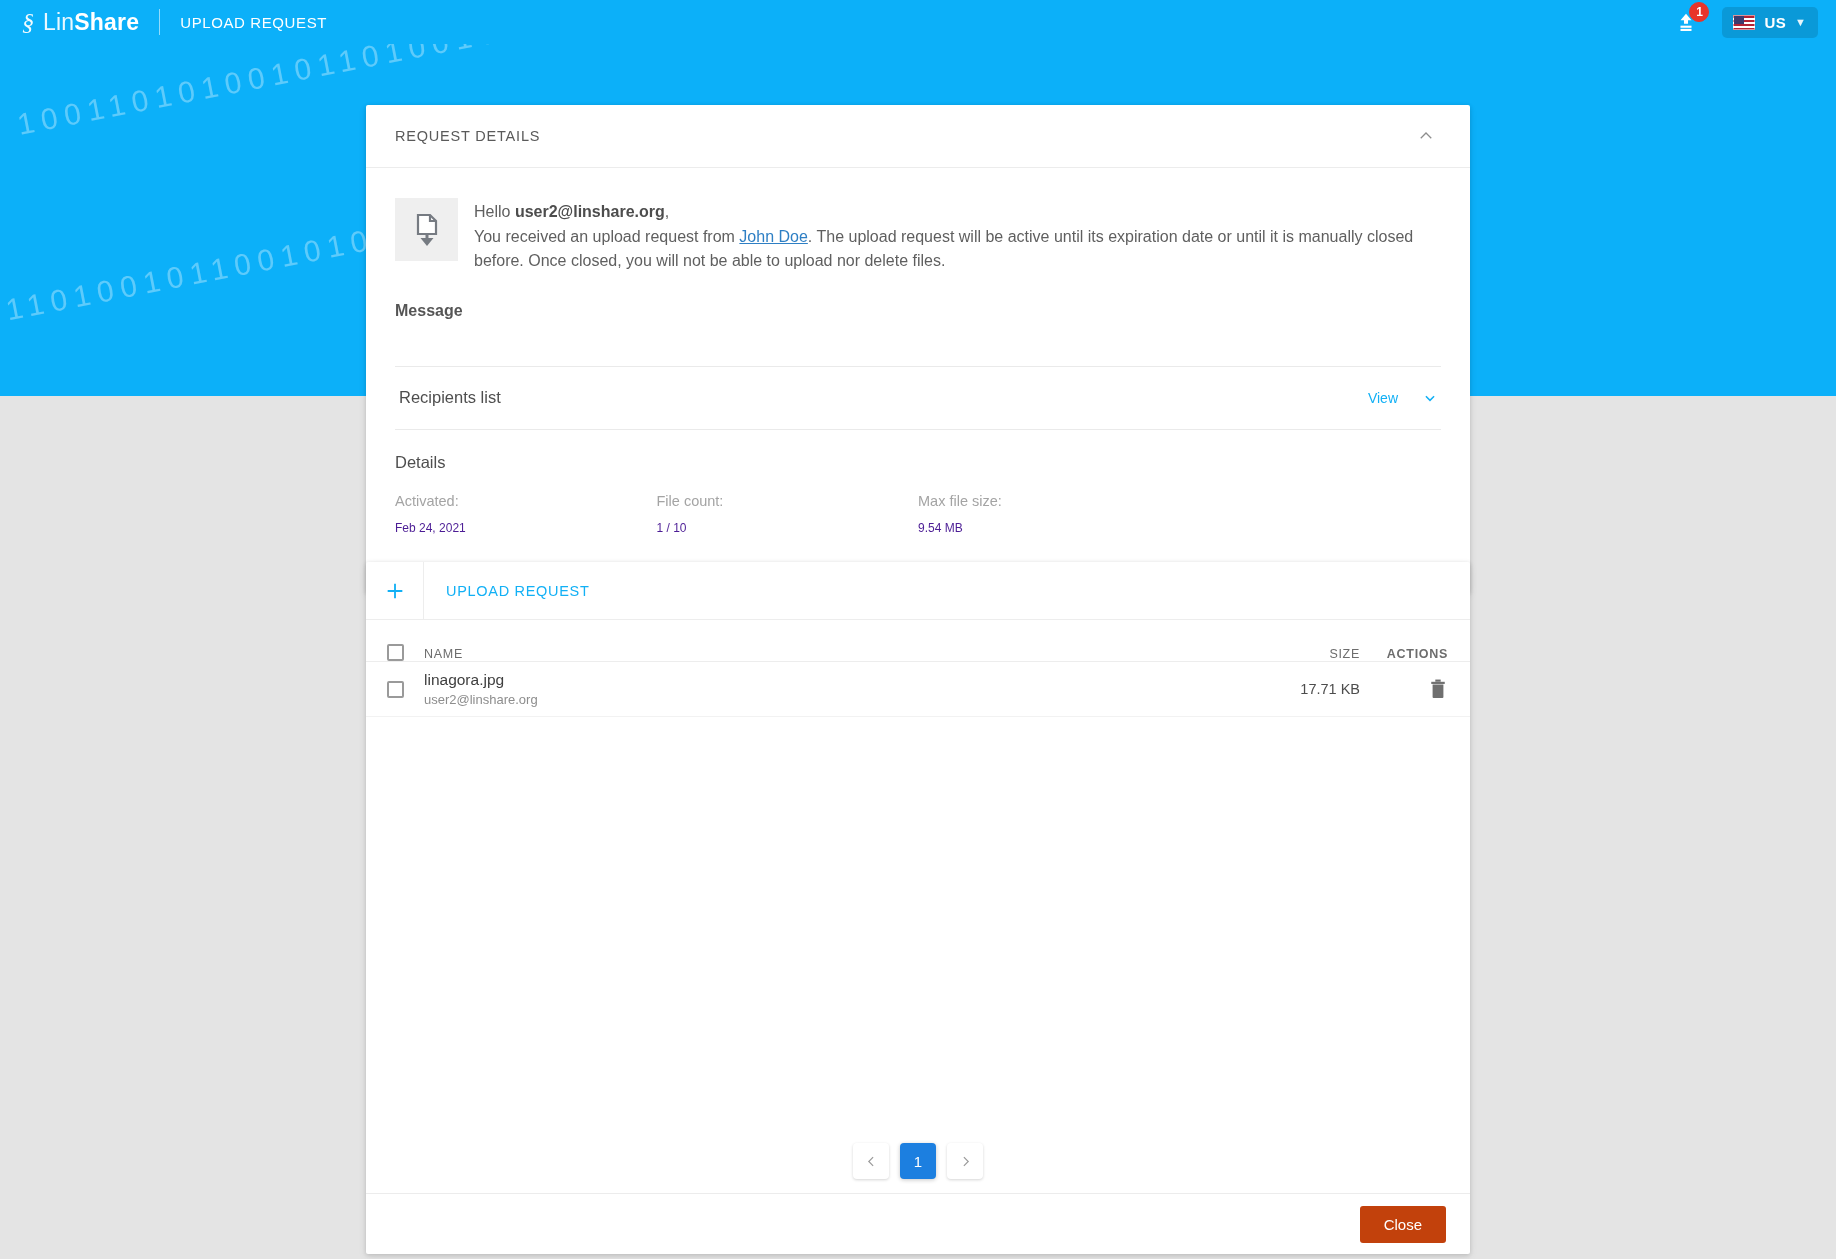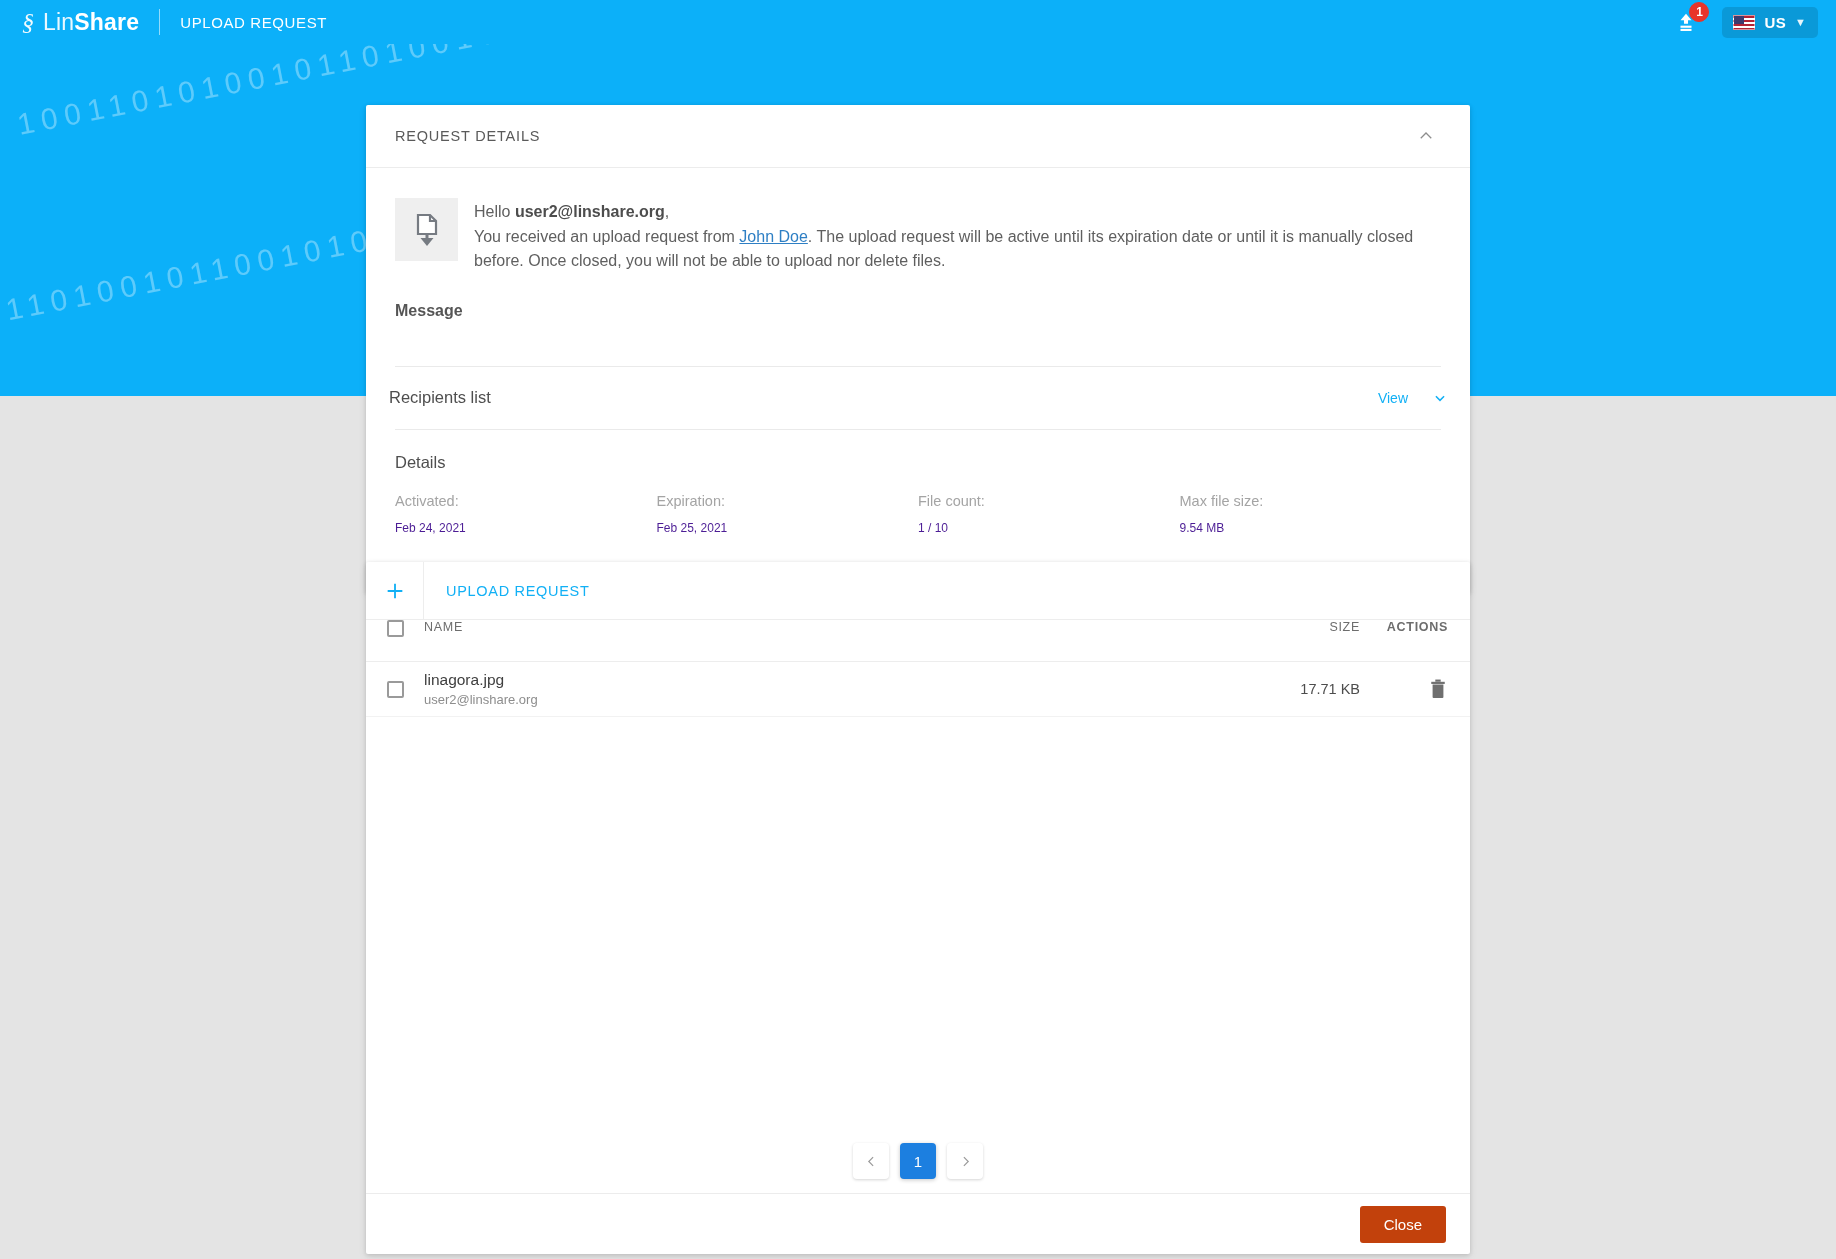--- a/index.html
+++ b/index.html
@@ -198,21 +198,21 @@
 
   .section-divider {
     height: 1px;
     background: #eaeaea;
     margin: 0 29px;
   }
   .recipients-row {
     height: 62px;
     display: flex;
     align-items: center;
-    padding: 0 23px;
+    padding: 0 33px;
   }
   .recipients-label {
     font-size: 16.5px;
     color: #4e4e4e;
     font-weight: 400;
   }
   .view-toggle {
     margin-left: auto;
     display: flex;
     align-items: center;
@@ -290,21 +290,21 @@
   .search-input::placeholder { color: #9c9c9c; }
   .sort-btn {
     width: 32px; height: 32px;
     display: flex; align-items: center; justify-content: center;
     color: #6f6f6f;
   }
 
   .table-head {
     height: 42px;
     display: flex;
-    align-items: flex-start;
+    align-items: flex-end;
     border-bottom: 1px solid #ededed;
     font-size: 12.5px;
     letter-spacing: .7px;
     color: #6d6d6d;
   }
   .col-check { width: 58px; display: flex; align-items: center; justify-content: center; }
   .col-name  { flex: 1; }
   .col-size  { width: 180px; text-align: right; }
   .col-actions { width: 110px; text-align: right; padding-right: 22px; font-weight: bold; }
 
@@ -456,24 +456,20 @@
   <div class="section-divider"></div>
 
   <div class="details-section">
     <div class="details-section-title">Details</div>
     <div class="detail-grid">
       <div class="detail-col">
         <div class="detail-key">Activated:</div>
         <div class="detail-val">Feb 24, 2021</div>
       </div>
       <div class="detail-col">
-        <div class="detail-key">Expiration:</div>
-        <div class="detail-val">Feb 25, 2021</div>
-      </div>
-      <div class="detail-col">
         <div class="detail-key">File count:</div>
         <div class="detail-val">1 / 10</div>
       </div>
       <div class="detail-col">
         <div class="detail-key">Max file size:</div>
         <div class="detail-val">9.54 MB</div>
       </div>
     </div>
   </div>
 </div>

